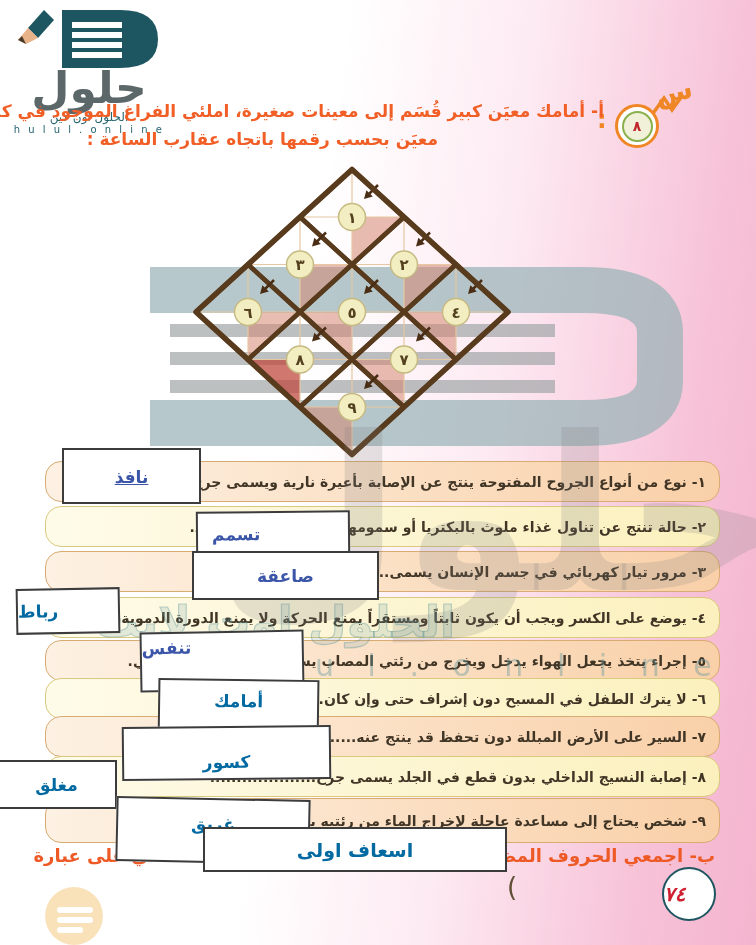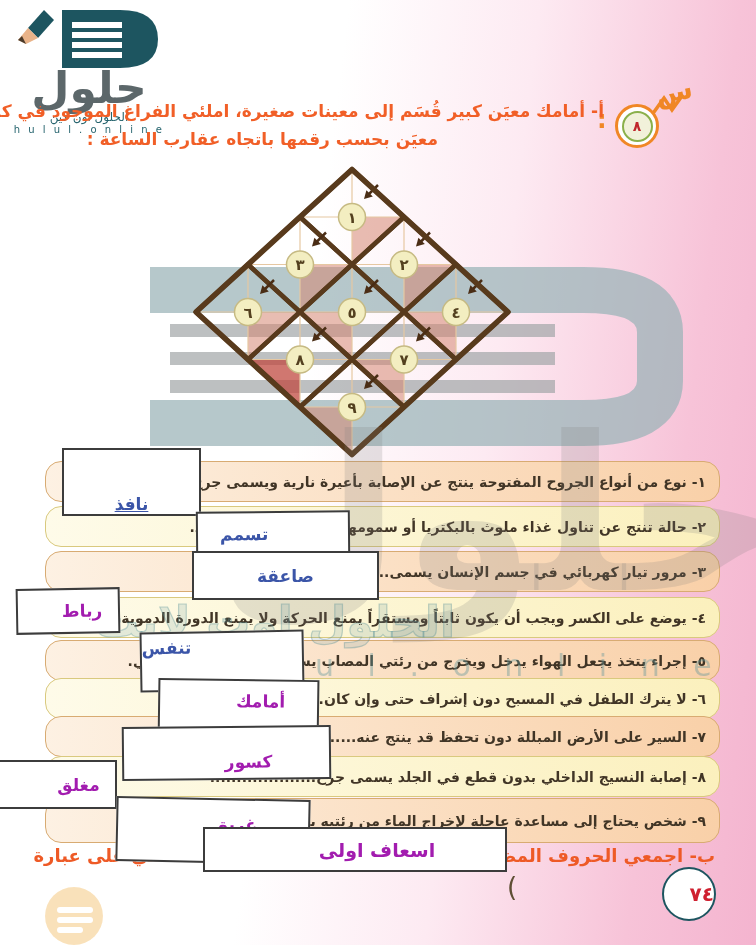--- a/index.html
+++ b/index.html
@@ -26,27 +26,27 @@
   
   .qrow{position:absolute;left:45px;width:673px;height:39px;border-radius:16px;
     display:flex;align-items:center;direction:rtl;overflow:hidden;z-index:1;}
   .qrow.odd{background:linear-gradient(to right,#fdf1e3 0%,#f9d0a8 100%);border:1px solid #d8ab72;}
   .qrow.even{background:linear-gradient(to right,#fefbe9 0%,#fbf0bd 100%);border:1px solid #d9c97e;}
   .qtext{padding-right:13px;font-size:14px;font-weight:bold;color:#413526;white-space:nowrap;}
   
   .ansbox{position:absolute;background:#fff;border:2px solid #3c3c3c;z-index:6;
     display:flex;align-items:center;justify-content:center;direction:rtl;}
   .ans{font-size:17px;font-weight:bold;}
-  .blue{color:#3b55a8;} .dark{color:#a21caf;padding-left:44px;}
+  .blue{color:#3b55a8;} .dark{color:#0369a1;}
   .u{text-decoration:underline;}
   
   #partb{right:41px;top:845px;font-size:18px;font-weight:bold;color:#ee5a26;direction:rtl;white-space:nowrap;z-index:2;}
   #paren{left:507px;top:872px;font-size:26px;color:#5f4f35;z-index:6;}
   .page-circle{left:662px;top:867px;width:50px;height:50px;border:2.5px solid #1d5560;border-radius:50%;background:#fff;
-    display:flex;align-items:center;justify-content:flex-end;z-index:3;}
+    display:flex;align-items:center;justify-content:flex-start;z-index:3;font-style:italic;}
   .page-num{color:#cf2030;font-size:20px;font-weight:bold;}
   .corner-logo{left:45px;top:887px;width:58px;height:58px;border-radius:50%;background:#f8d8a4;opacity:.75;overflow:hidden;z-index:1;}
   .corner-logo .s{position:absolute;left:12px;width:36px;height:6px;background:#fff;border-radius:3px;}
   
   .wm{pointer-events:none;z-index:4;direction:rtl;}
   #wm-big{left:215px;top:408px;font-size:215px;line-height:1;font-weight:bold;color:rgba(125,125,125,0.20);}
   #wm-outline{left:95px;top:596px;font-size:44px;font-weight:bold;color:rgba(120,165,172,0.20);-webkit-text-stroke:1.2px rgba(80,140,150,0.35);}
   #wm-domain{left:168px;top:648px;font-size:30px;letter-spacing:12px;color:rgba(95,150,155,0.40);direction:ltr;}
 </style>
 </head>
@@ -215,25 +215,25 @@
       <span class="qtext">٨- إصابة النسيج الداخلي بدون قطع في الجلد يسمى جرح....................</span>
     </div>
   <div class="qrow odd" style="top:798px;height:43px">
       <span class="qtext">٩- شخص يحتاج إلى مساعدة عاجلة لإخراج الماء من رئتيه يسمى.............</span>
     </div>
 
   <div class="abs wm" id="wm-big">حلول</div>
   <div class="abs wm" id="wm-outline">الحلول اوت لايت</div>
   <div class="abs wm" id="wm-domain">h u l u l . o n l i n e</div>
 
-  <div class="ansbox" style="left:62px;top:448px;width:135px;height:50px;align-items:flex-end;padding-top:14px">
+  <div class="ansbox" style="left:62px;top:448px;width:135px;height:50px;align-items:center;padding-top:2px">
       <span class="ans blue u">نافذ</span>
     </div>
   <div class="ansbox" style="left:196px;top:511px;width:150px;height:41px;justify-content:flex-end;padding-left:0;transform:rotate(-0.5deg)">
-      <span class="ans blue" style="padding-left:22px;">تسمم</span>
+      <span class="ans blue" style="padding-left:14px;">تسمم</span>
     </div>
   <div class="ansbox" style="left:192px;top:551px;width:183px;height:45px">
       <span class="ans blue">صاعقة</span>
     </div>
   <div class="ansbox" style="left:16px;top:588px;width:100px;height:42px;justify-content:flex-end;transform:rotate(-1deg)">
       <span class="ans dark" style="margin-right:10px">رباط</span>
     </div>
   <div class="ansbox" style="left:140px;top:631px;width:160px;height:56px;align-items:flex-start;justify-content:flex-end;transform:rotate(-1deg)">
       <span class="ans blue" style="margin:4px 12px 0 0">تنفس</span>
     </div>

